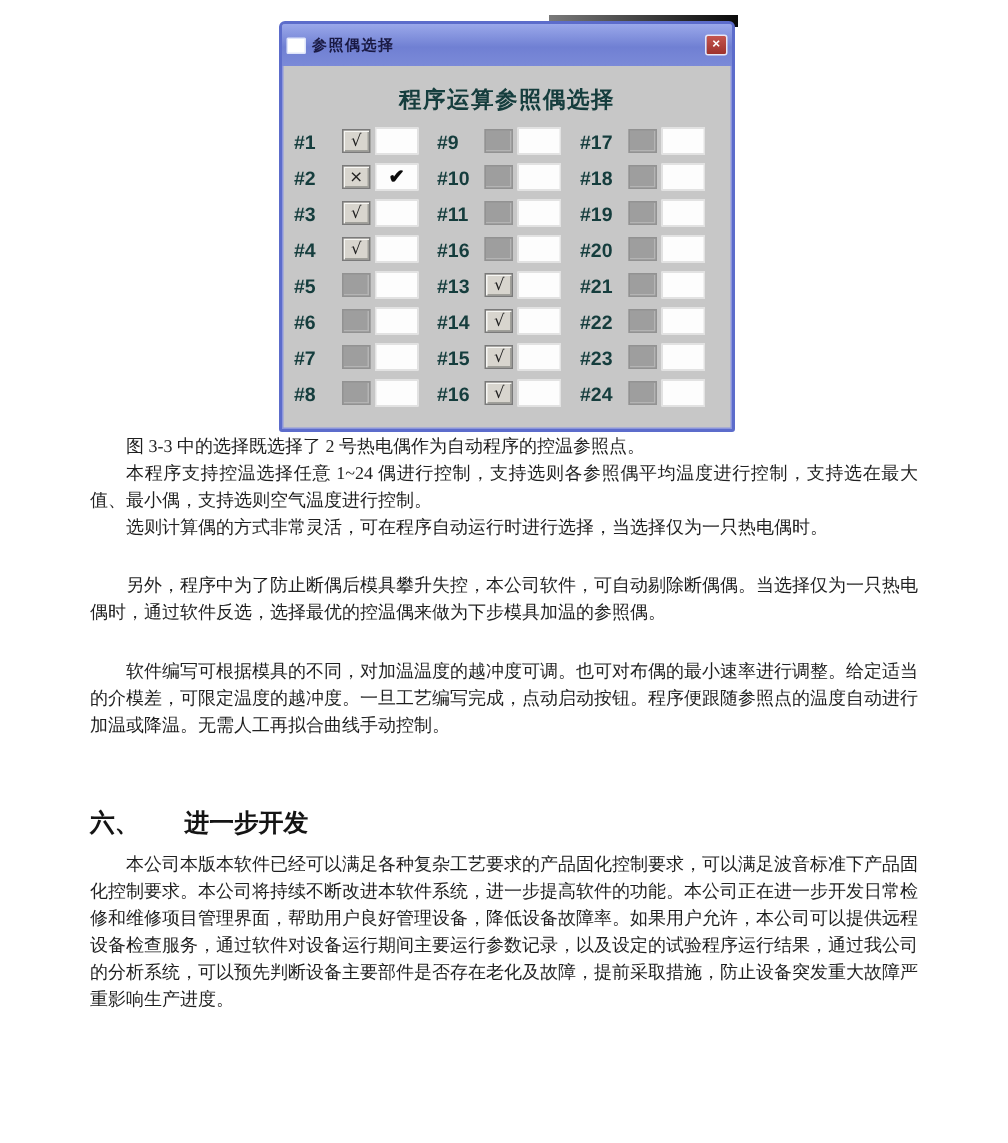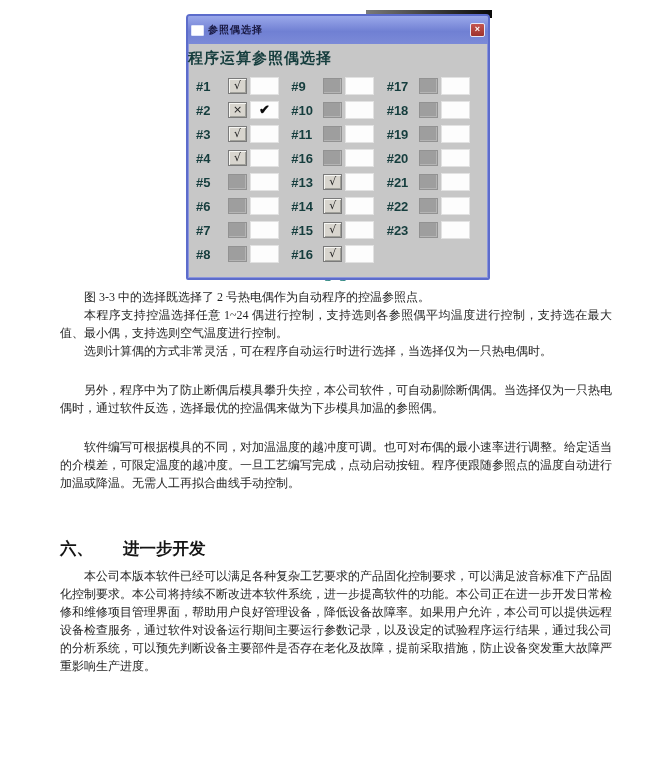--- a/index.html
+++ b/index.html
@@ -43,24 +43,25 @@
   }
   .close-btn{
     margin-left:auto;width:13px;height:12px;
     background:linear-gradient(#c4554e,#9e322d);
     border:1px solid #e6e6f6;border-radius:2px;
     color:#ffffff;font-family:"Liberation Sans",sans-serif;
     font-size:9px;font-weight:bold;line-height:11px;text-align:center;
     cursor:default;
   }
   .dlg-header{
+    text-align:center;
     font-family:Liberation Serif, serif;
     font-size:15px;font-weight:bold;color:#153d3d;
     letter-spacing:1px;
-    padding:5px 0 2px 0;
+    padding:13px 0 2px 0;
   }
   .couple-grid{
     display:grid;
     grid-template-columns:repeat(3,1fr);
     grid-template-rows:repeat(8,24px);
     grid-auto-flow:column;
     padding:4px 6px 12px 8px;
   }
   .couple-row{display:flex;align-items:center;gap:3px;height:24px;}
   .couple-label{
@@ -236,20 +237,25 @@
           <div class="couple-row">
             <span class="couple-label">#22</span>
             <span class="state-box gray"></span>
             <span class="value-box"></span>
           </div>
           <div class="couple-row">
             <span class="couple-label">#23</span>
             <span class="state-box gray"></span>
             <span class="value-box"></span>
           </div>
+          <div class="couple-row">
+            <span class="couple-label">#24</span>
+            <span class="state-box gray"></span>
+            <span class="value-box"></span>
+          </div>
         </div>
     </div>
   </div>
 
   <div class="figure-caption">3-3</div>
 
   <div class="doc">
     <div>
         <p class="para">图 3-3 中的选择既选择了 2 号热电偶作为自动程序的控温参照点。</p>
         <p class="para">本程序支持控温选择任意 1~24 偶进行控制，支持选则各参照偶平均温度进行控制，支持选在最大值、最小偶，支持选则空气温度进行控制。</p>

